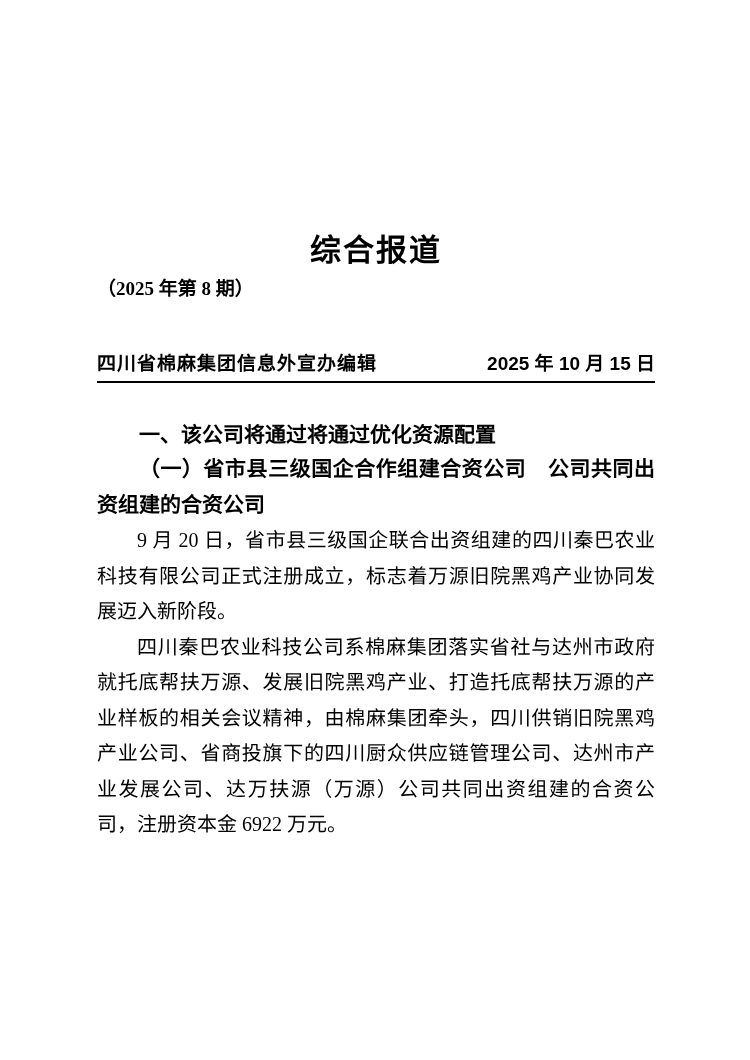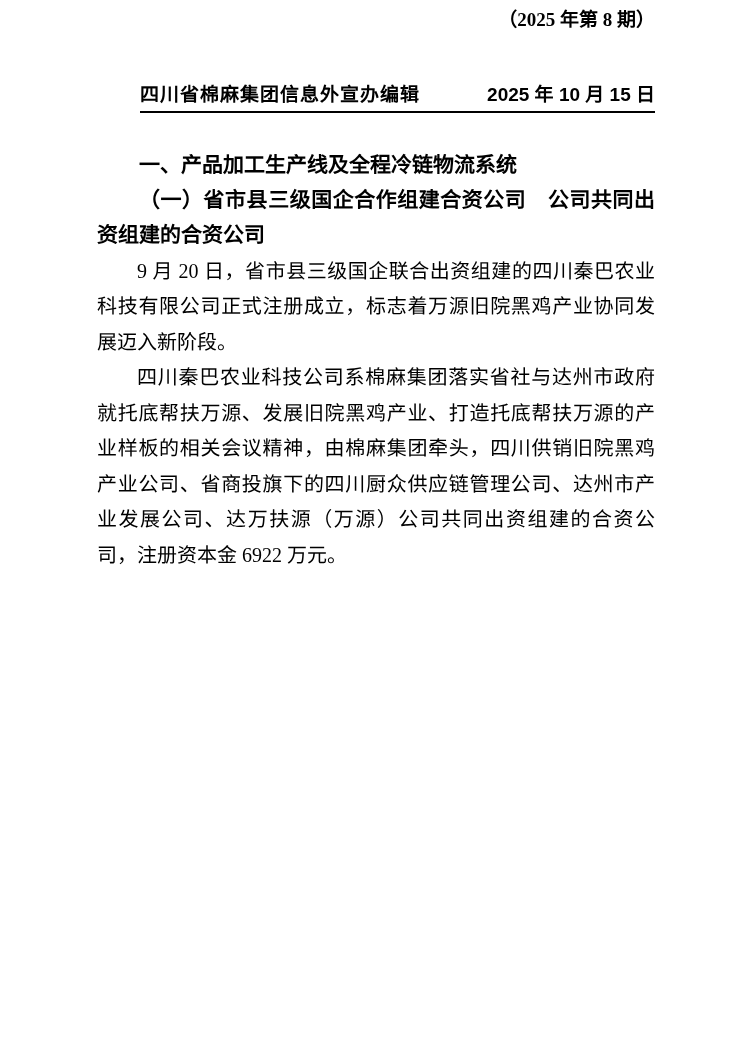--- a/index.html
+++ b/index.html
@@ -29,33 +29,32 @@
     line-height: 1.2;
     text-align: center;
     letter-spacing: 2px;
   }
   .doc-subtitle {
     margin: 8px 0 0 0;
     font-family: "Liberation Serif", serif;
     font-weight: bold;
     font-size: 19px;
     line-height: 1.3;
-    text-align: right;
+    text-align: left;
   }
   .byline-row {
     margin-top: 50px;
     display: flex;
     justify-content: space-between;
     align-items: baseline;
     border-bottom: 2px solid #000000;
     padding-bottom: 5px;
     font-weight: bold;
     font-size: 19px;
     line-height: 1.25;
-    margin-left: 43px;
   }
   .byline-editor {
     font-family: "Liberation Serif", serif;
     letter-spacing: 1px;
   }
   .byline-date {
     font-family: "Liberation Sans", sans-serif;
     text-align: center;
   }
   .content {
@@ -87,31 +86,32 @@
     text-align: justify;
     text-justify: inter-ideograph;
     line-height: 35.5px;
   }
 </style>
 </head>
 <body>
 
 <div class="page">
 
+  <h1 class="doc-title">综合报道</h1>
 
   <div class="doc-subtitle">（2025 年第 8 期）</div>
 
   <div class="byline-row">
     <span class="byline-editor">四川省棉麻集团信息外宣办编辑</span>
     <span class="byline-date">2025 年 10 月 15 日</span>
   </div>
 
   <div class="content">
 
-    <div class="section-heading">一、产品加工生产线及全程冷链物流系统</div>
+    <div class="section-heading">一、该公司将通过将通过优化资源配置</div>
 
     <div class="sub-heading">（一）省市县三级国企合作组建合资公司　公司共同出资组建的合资公司</div>
 
     <p class="para">9 月 20 日，省市县三级国企联合出资组建的四川秦巴农业科技有限公司正式注册成立，标志着万源旧院黑鸡产业协同发展迈入新阶段。</p>
 
     <p class="para">四川秦巴农业科技公司系棉麻集团落实省社与达州市政府就托底帮扶万源、发展旧院黑鸡产业、打造托底帮扶万源的产业样板的相关会议精神，由棉麻集团牵头，四川供销旧院黑鸡产业公司、省商投旗下的四川厨众供应链管理公司、达州市产业发展公司、达万扶源（万源）公司共同出资组建的合资公司，注册资本金 6922 万元。</p>
 
 
   </div>
 

